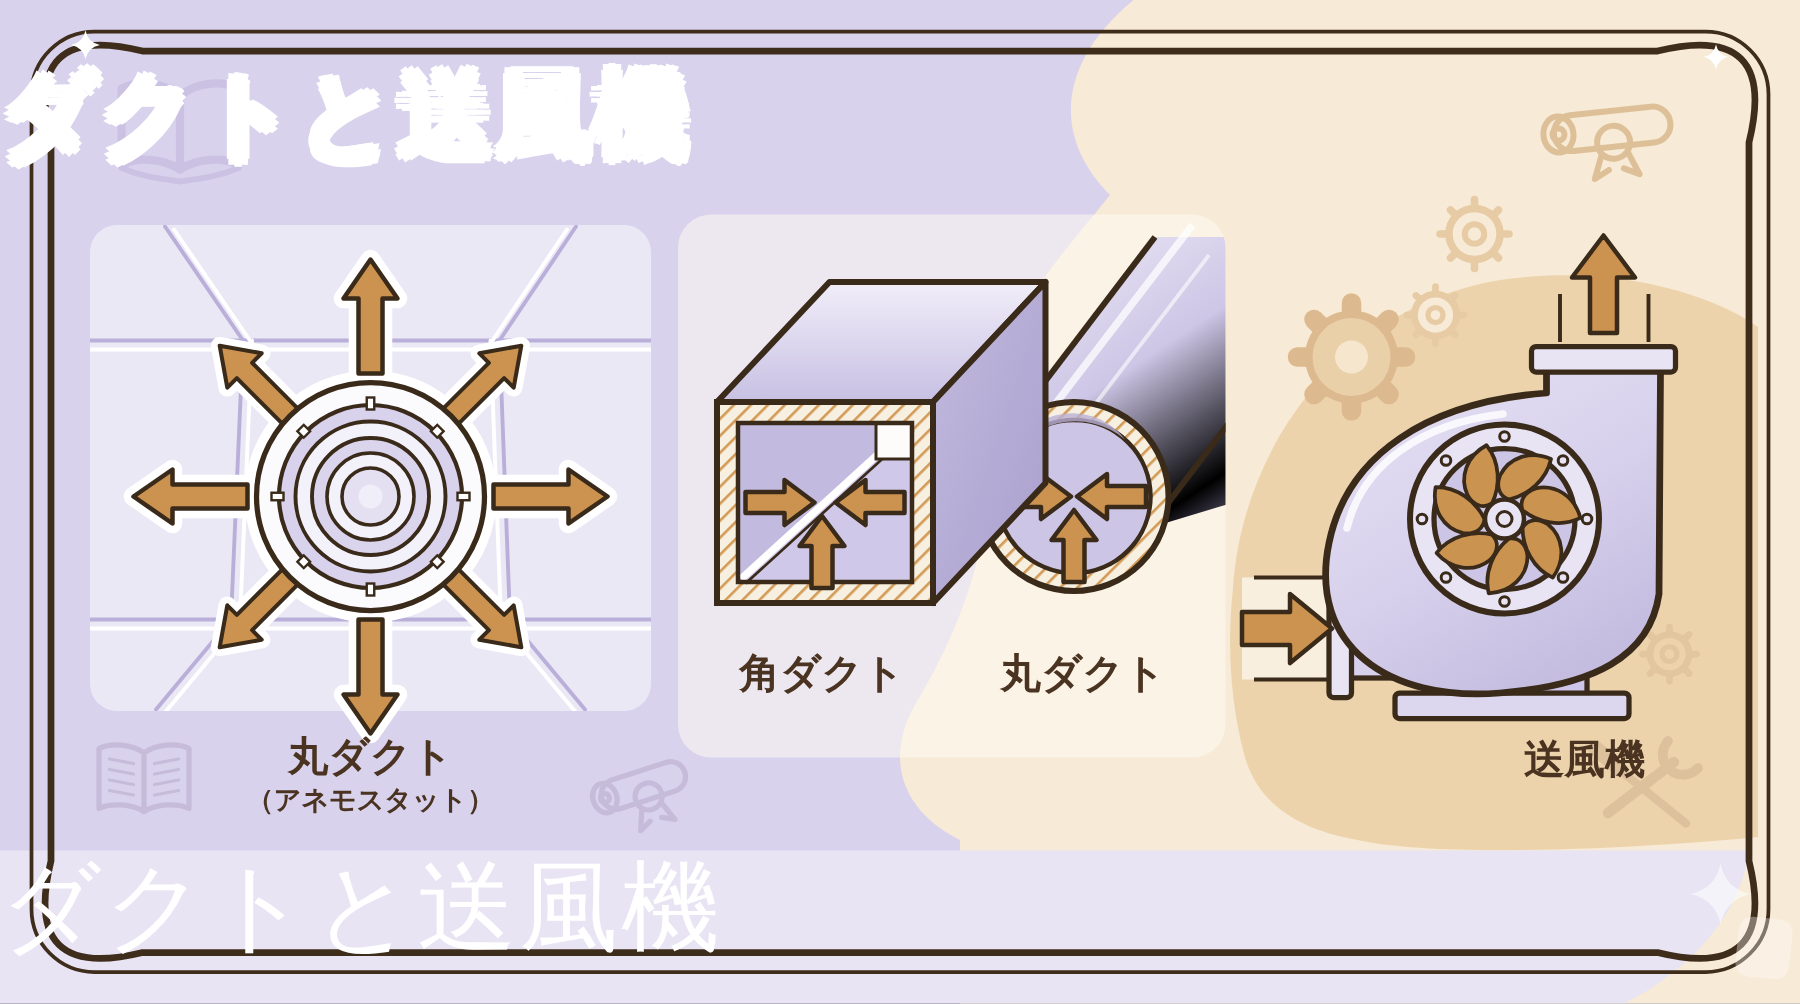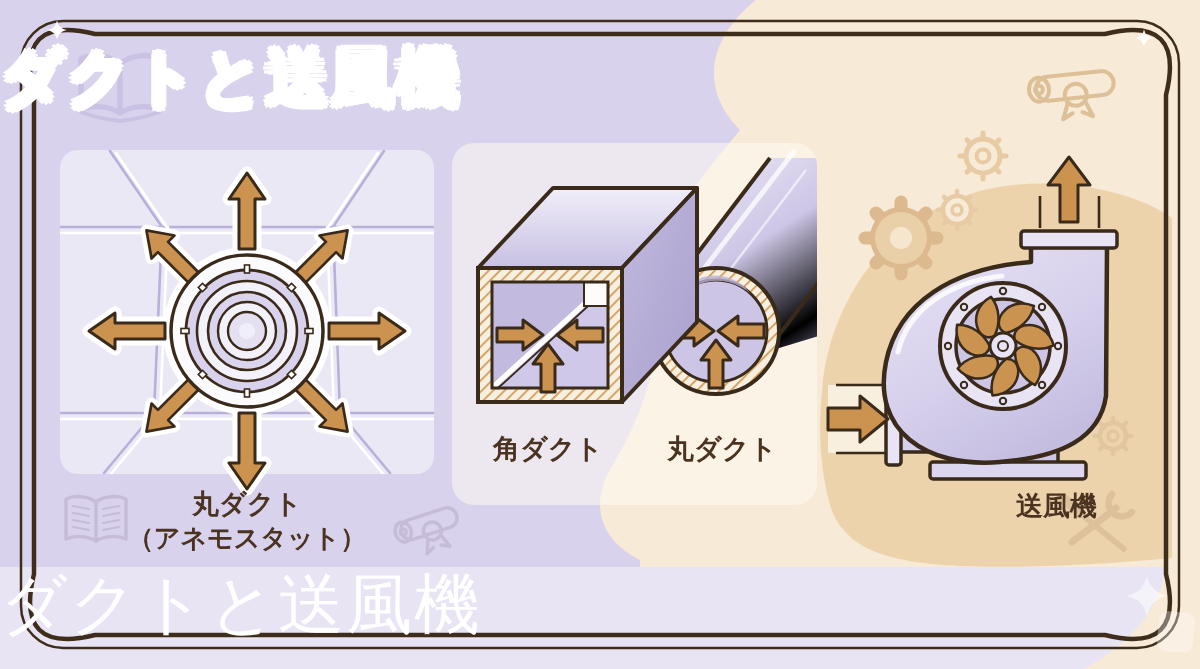--- a/index.html
+++ b/index.html
@@ -6,21 +6,21 @@
   #stage{position:relative;width:1200px;height:669px;overflow:hidden;
          font-family:"Liberation Sans","DejaVu Sans",sans-serif;}
   #bgsvg{position:absolute;left:0;top:0;}
   .abs{position:absolute;}
   .title{width:1200px;text-align:left;font-size:63px;font-weight:400;
          color:#ffffff;letter-spacing:2px;line-height:1.05;}
   .title.outlined{
     text-shadow:-4px -4px 0 #fff,4px -4px 0 #fff,-4px 4px 0 #fff,4px 4px 0 #fff,
                 -5px 0 0 #fff,5px 0 0 #fff,0 -5px 0 #fff,0 5px 0 #fff;}
   .caption{font-size:27px;font-weight:bold;color:#4a3320;text-align:center;line-height:1.3;}
-  .caption .sub{font-size:26px;display:block;}
+  .caption .sub{font-size:18px;display:block;}
 </style>
 </head>
 <body>
 
 <div id="stage">
 
 <svg id="bgsvg" width="1200" height="669" viewBox="0 0 1200 669">
   <defs>
     <clipPath id="clipLeftPanel">
           <rect x="60" y="150" width="374" height="324" rx="18"></rect>

